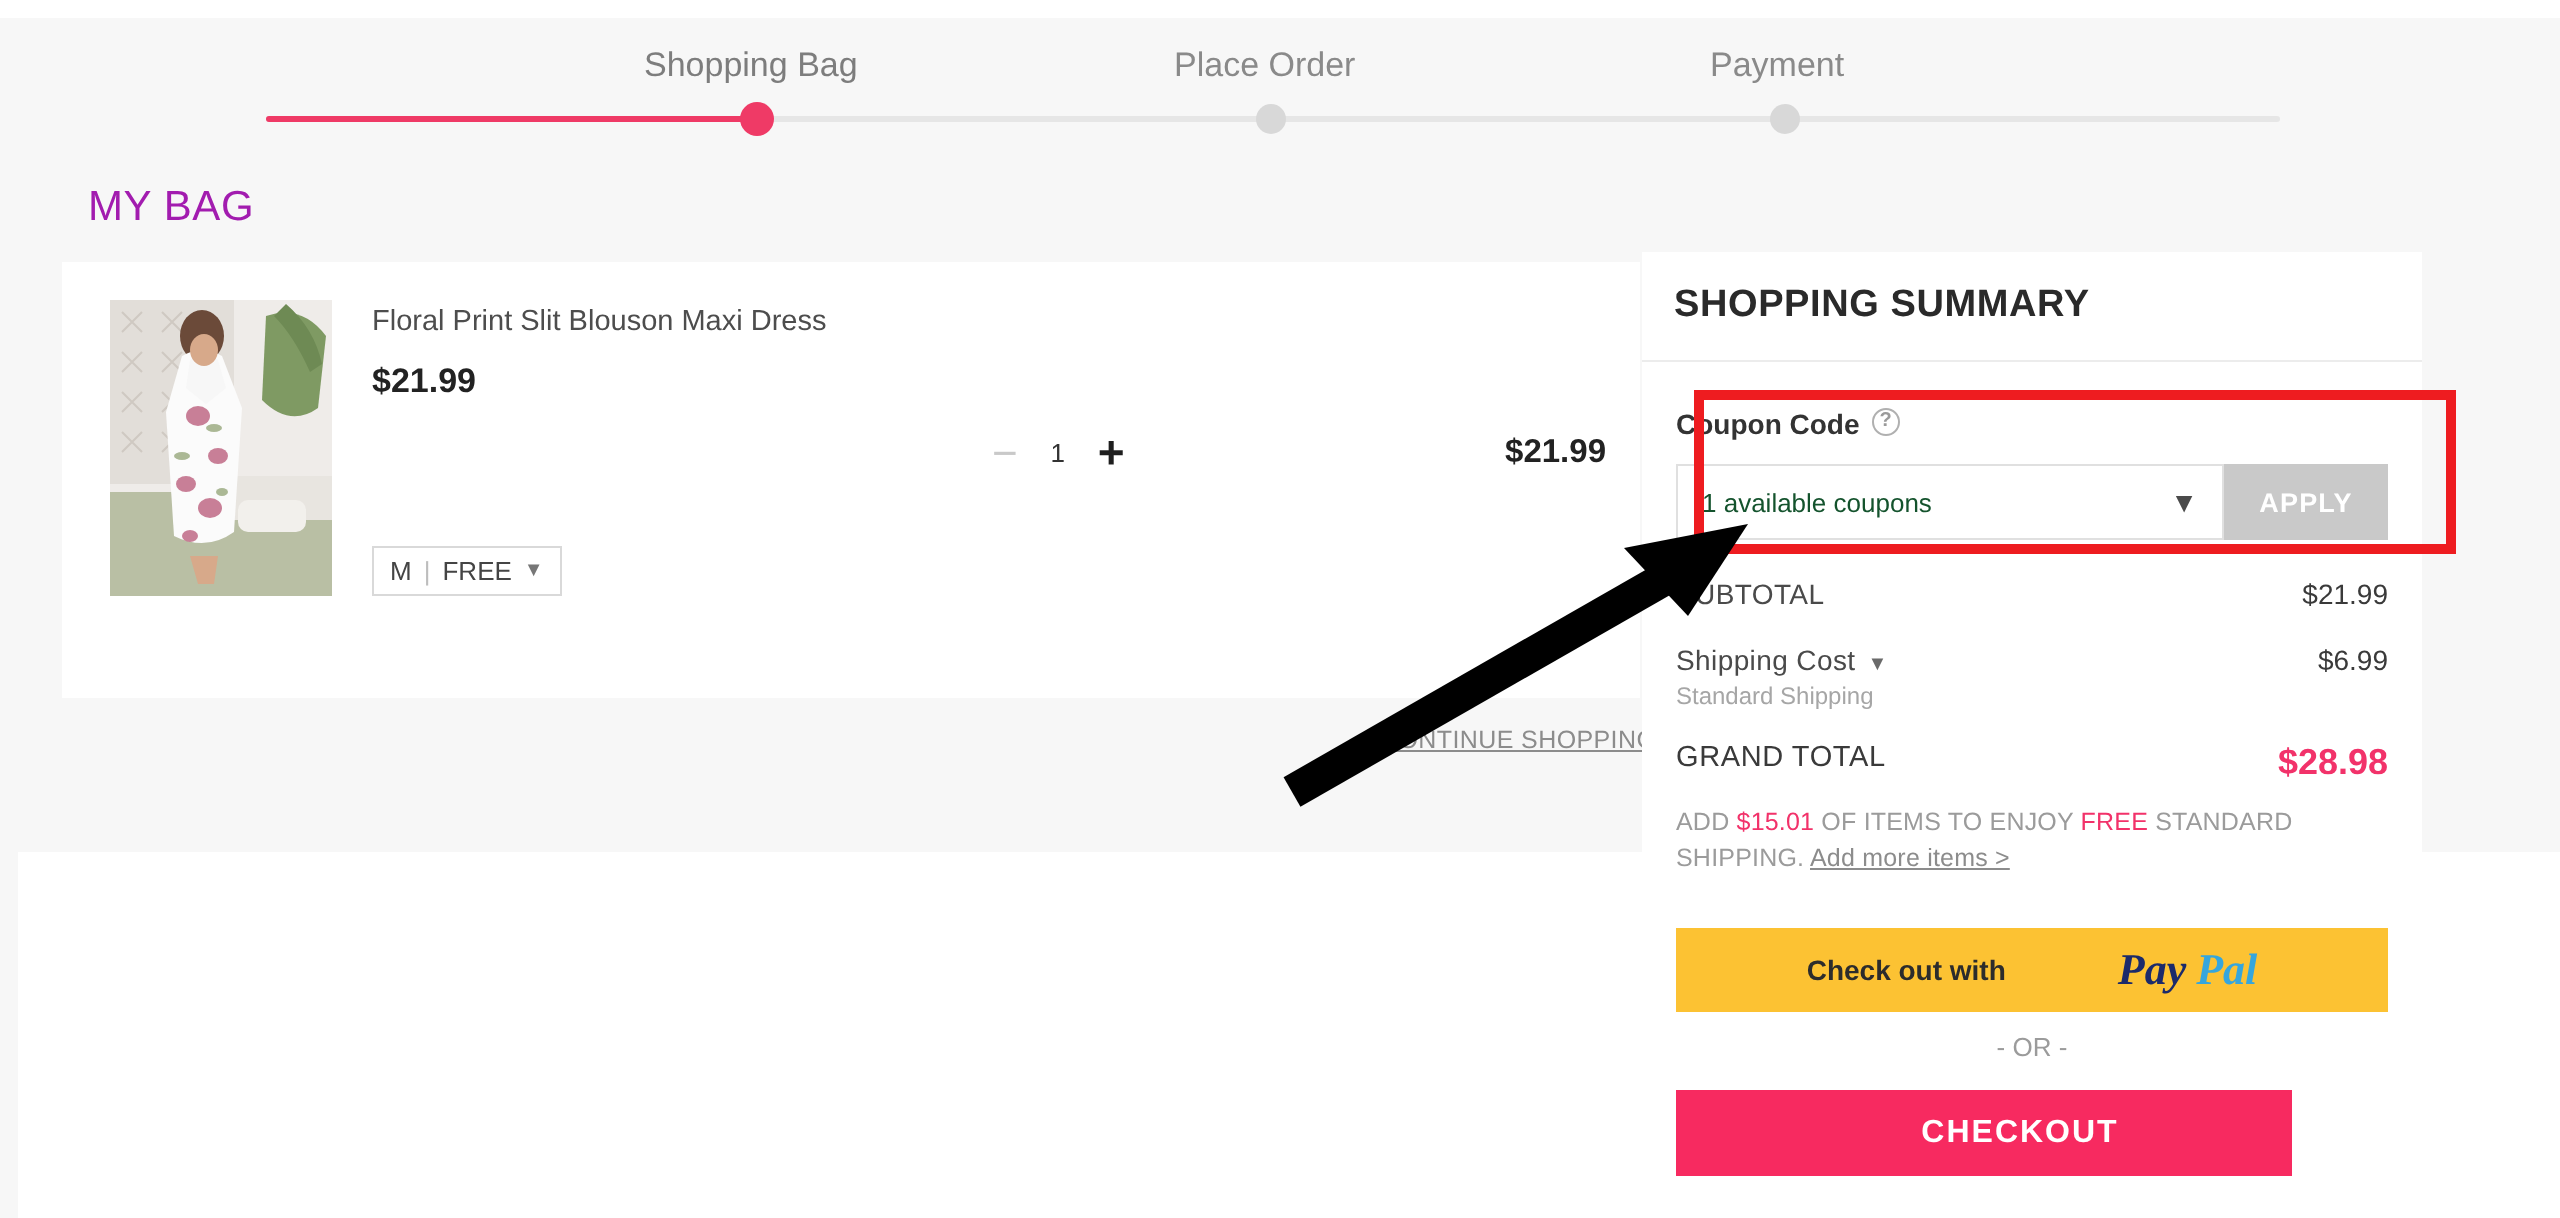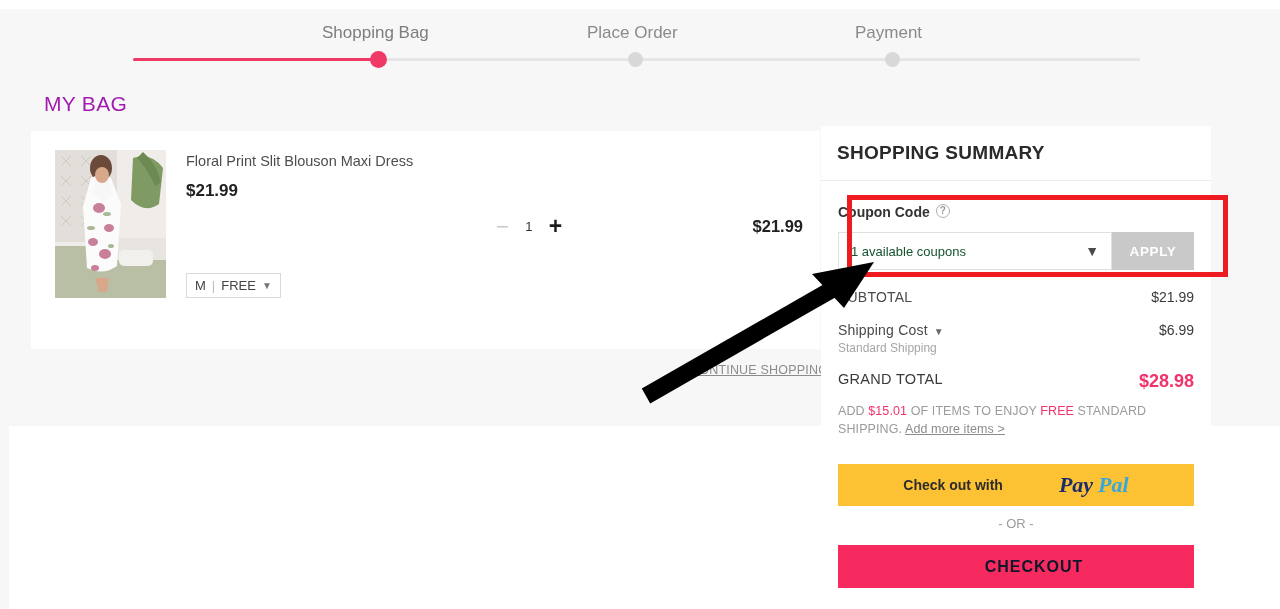--- a/index.html
+++ b/index.html
@@ -74,21 +74,21 @@
   .free-msg { position: absolute; left: 17px; top: 276px; width: 350px; font-size: 12.5px; color: #9b9b9b; line-height: 18px; letter-spacing: .1px; }
   .free-msg .hl { color: #f2326a; }
   .free-msg a { color: #8c8c8c; text-decoration: underline; }
 
   .paypal-btn { position: absolute; left: 17px; top: 338px; width: 356px; height: 42px; background: #fcc233; display: flex; align-items: center; justify-content: center; gap: 8px; }
   .paypal-btn .txt { font-size: 14px; font-weight: bold; color: #2c2c2c; }
   .paypal-btn .pp1 { font-size: 22px; font-weight: bold; font-style: italic; color: #1b2a6b; font-family: "Liberation Serif", serif; margin-left: 48px; }
   .paypal-btn .pp2 { font-size: 22px; font-weight: bold; font-style: italic; color: #36a6dd; font-family: "Liberation Serif", serif; margin-left: -3px; }
 
   .or-sep { position: absolute; left: 17px; top: 390px; width: 356px; text-align: center; font-size: 13px; color: #9b9b9b; }
-  .checkout-btn { position: absolute; left: 17px; top: 419px; width: 356px; height: 43px; background: #f72a60; color: #0f172a; font-size: 16px; font-weight: bold; letter-spacing: 1px; display: flex; align-items: center; justify-content: center; padding-left: 36px; }
+  .checkout-btn { position: absolute; left: 17px; top: 419px; width: 308px; height: 43px; background: #f72a60; color: #ffffff; font-size: 16px; font-weight: bold; letter-spacing: 1px; display: flex; align-items: center; justify-content: center; padding-left: 36px; }
 
   
   .anno-box { position: absolute; left: 847px; top: 195px; width: 381px; height: 82px; border: 5px solid #ee1c20; pointer-events: none; }
   .anno-arrow { position: absolute; left: 630px; top: 250px; width: 260px; height: 160px; pointer-events: none; }
 </style>
 </head>
 <body>
 
 <div id="root">
 

